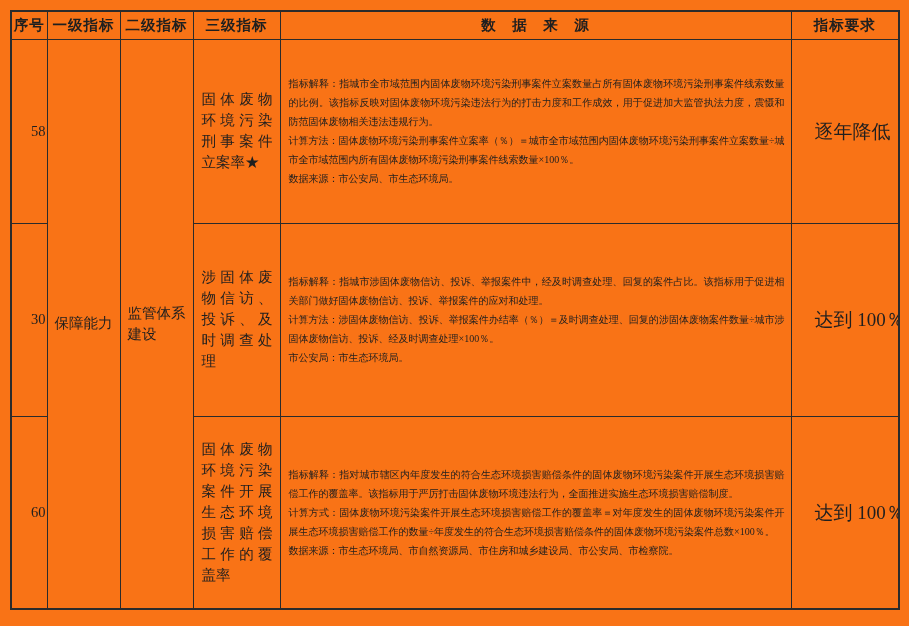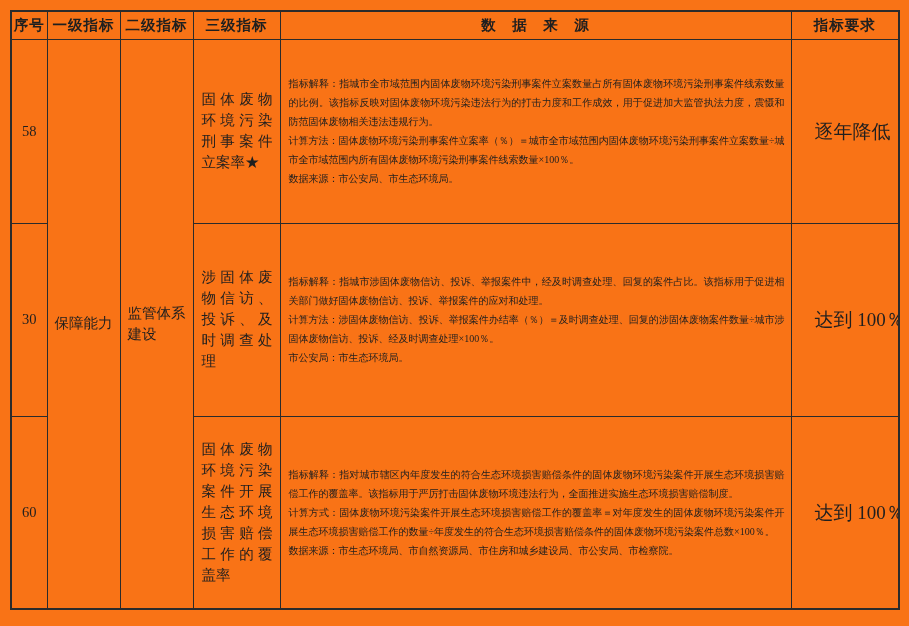--- a/index.html
+++ b/index.html
@@ -38,21 +38,21 @@
     text-align: center;
     padding: 2px 1px;
     letter-spacing: 1px;
   }
   tr.header-row { height: 28px; }
   tr.row-58 { height: 184px; }
   tr.row-59 { height: 193px; }
   tr.row-60 { height: 193px; }
 
   td.c-no {
-    text-align: center;
+    text-align: right;
     font-size: 14.5px;
   }
   td.c-l1, td.c-l2 {
     font-size: 14.5px;
     line-height: 21px;
     padding: 0 6px 0 7px;
     text-align: left;
   }
   td.c-l3 {
     font-size: 14.5px;

